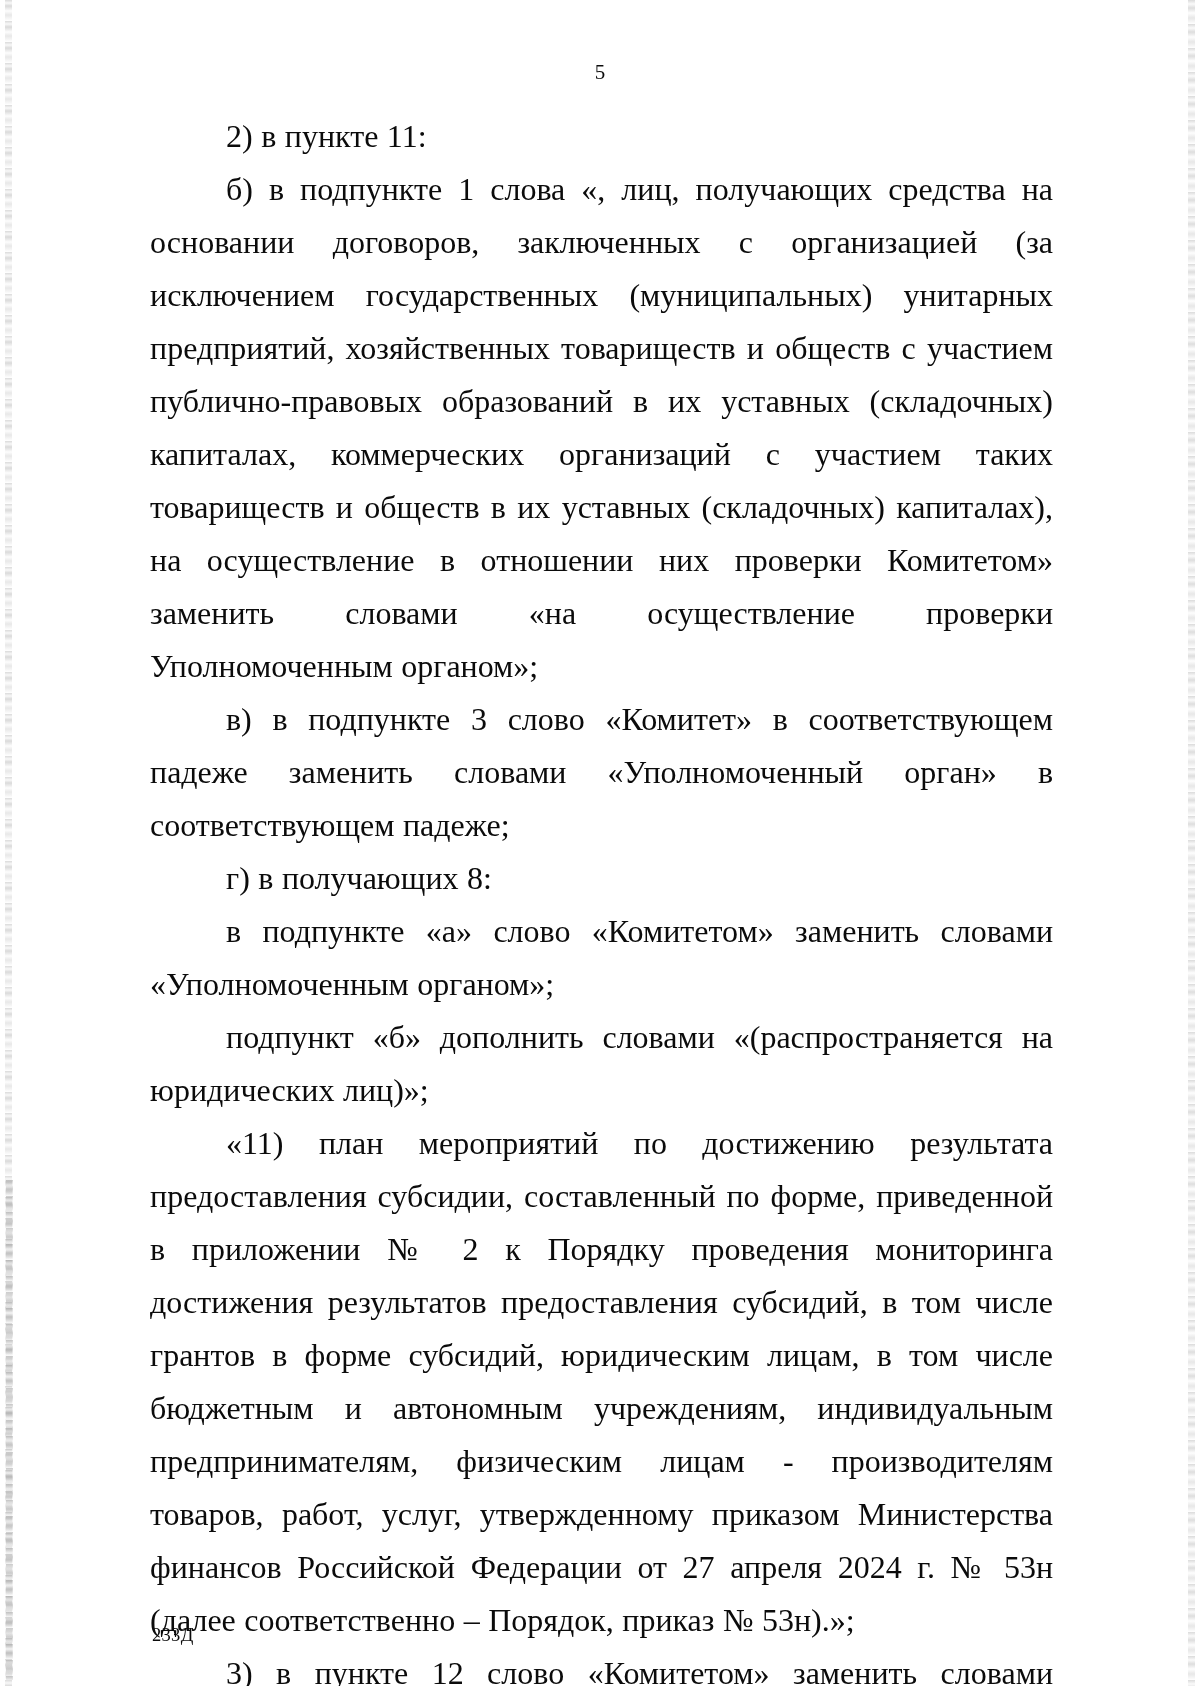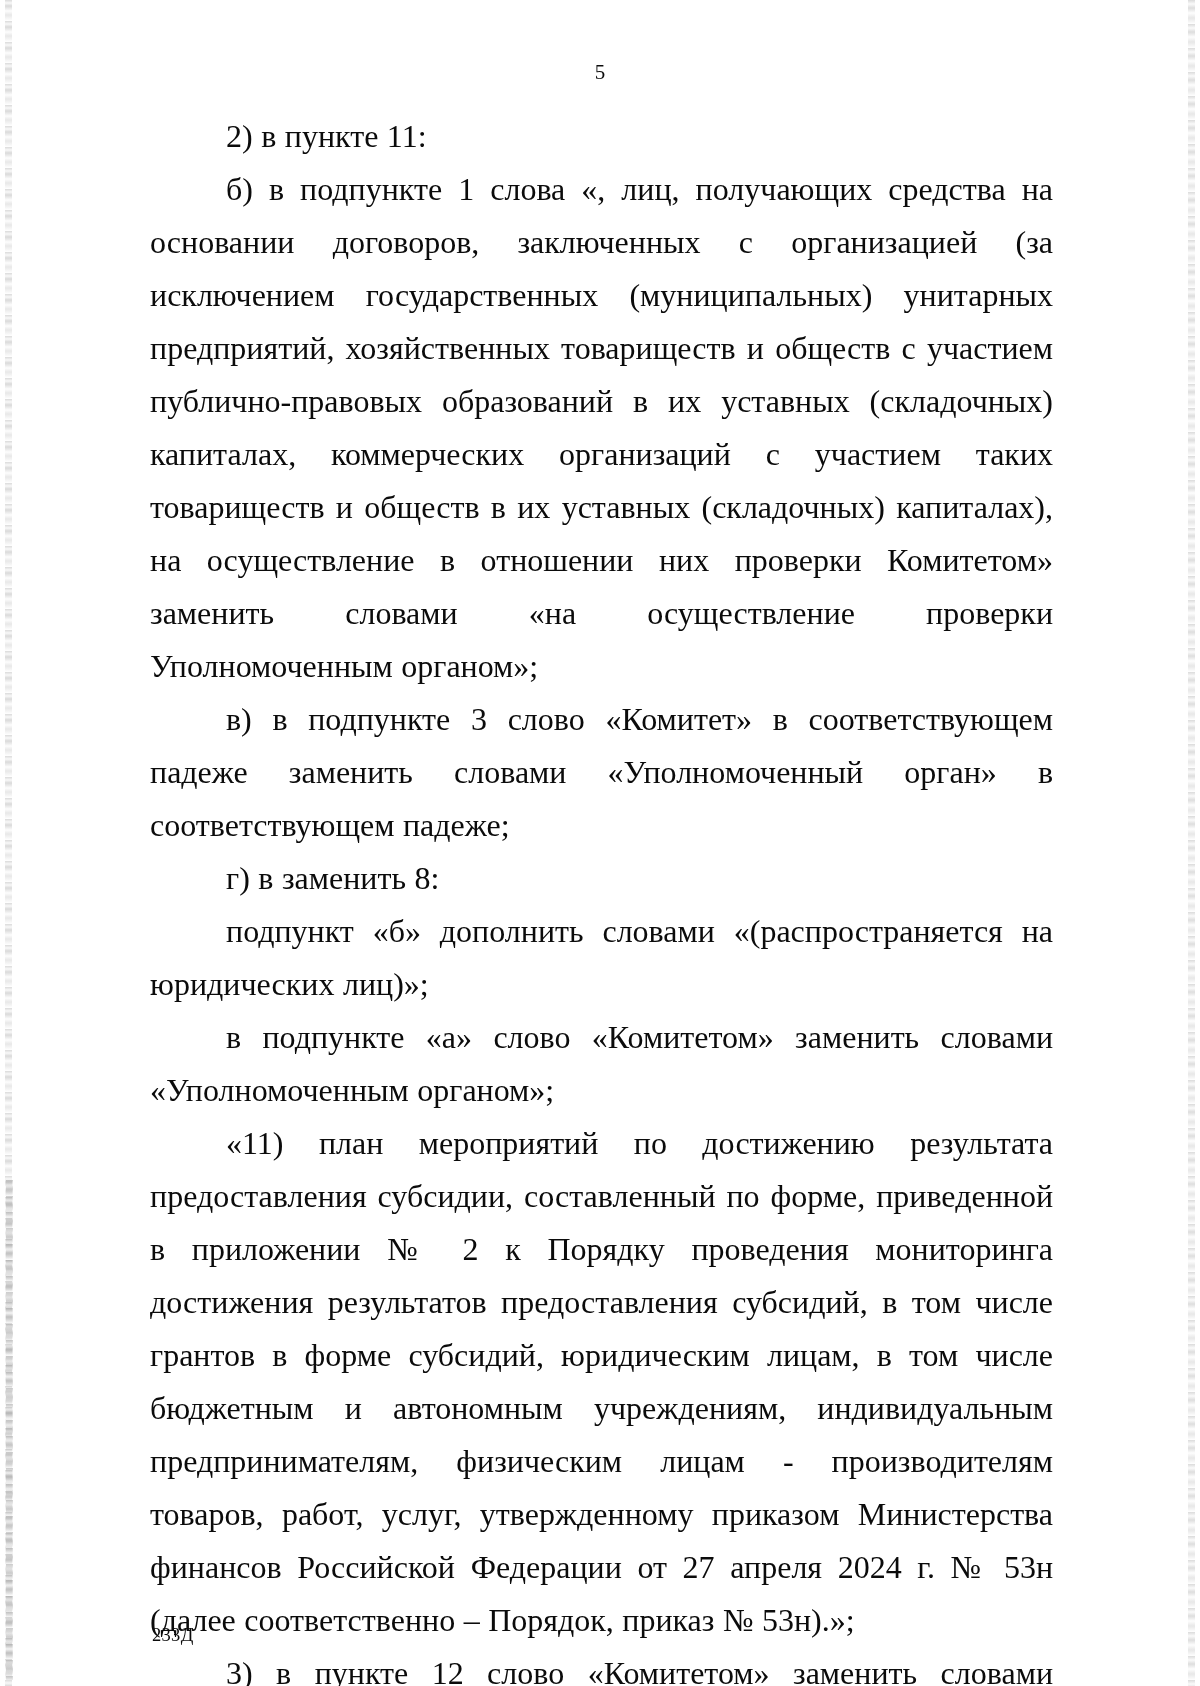--- a/index.html
+++ b/index.html
@@ -129,25 +129,25 @@
 
   <div class="body-text">
 
     <p class="para no-stretch">2) в пункте 11:</p>
 
 
     <p class="para no-stretch">б) в подпункте 1 слова «, лиц, получающих средства на основании договоров, заключенных с организацией (за исключением государственных (муниципальных) унитарных предприятий, хозяйственных товариществ и обществ с участием публично-правовых образований в их уставных (складочных) капиталах, коммерческих организаций с участием таких товариществ и обществ в их уставных (складочных) капиталах), на осуществление в отношении них проверки Комитетом» заменить словами «на осуществление проверки Уполномоченным органом»;</p>
 
     <p class="para no-stretch">в) в подпункте 3 слово «Комитет» в соответствующем падеже заменить словами «Уполномоченный орган» в соответствующем падеже;</p>
 
-    <p class="para no-stretch">г) в заменить 8:</p>
+    <p class="para no-stretch">г) в получающих 8:</p>
+
+    <p class="para no-stretch">в подпункте «а» слово «Комитетом» заменить словами «Уполномоченным органом»;</p>
 
     <p class="para no-stretch">подпункт «б» дополнить словами «(распространяется на юридических лиц)»;</p>
-
-    <p class="para no-stretch">в подпункте «а» слово «Комитетом» заменить словами «Уполномоченным органом»;</p>
 
 
     <p class="para no-stretch">«11) план мероприятий по достижению результата предоставления субсидии, составленный по форме, приведенной в приложении № 2 к Порядку проведения мониторинга достижения результатов предоставления субсидий, в том числе грантов в форме субсидий, юридическим лицам, в том числе бюджетным и автономным учреждениям, индивидуальным предпринимателям, физическим лицам - производителям товаров, работ, услуг, утвержденному приказом Министерства финансов Российской Федерации от 27 апреля 2024 г. № 53н (далее соответственно – Порядок, приказ № 53н).»;</p>
 
     <p class="para">3) в пункте 12 слово «Комитетом» заменить словами «Уполномоченным органом», слова «Комитета по финансам Псковской</p>
 
   </div>
 
   <div class="footer-code">233Д</div>
 

